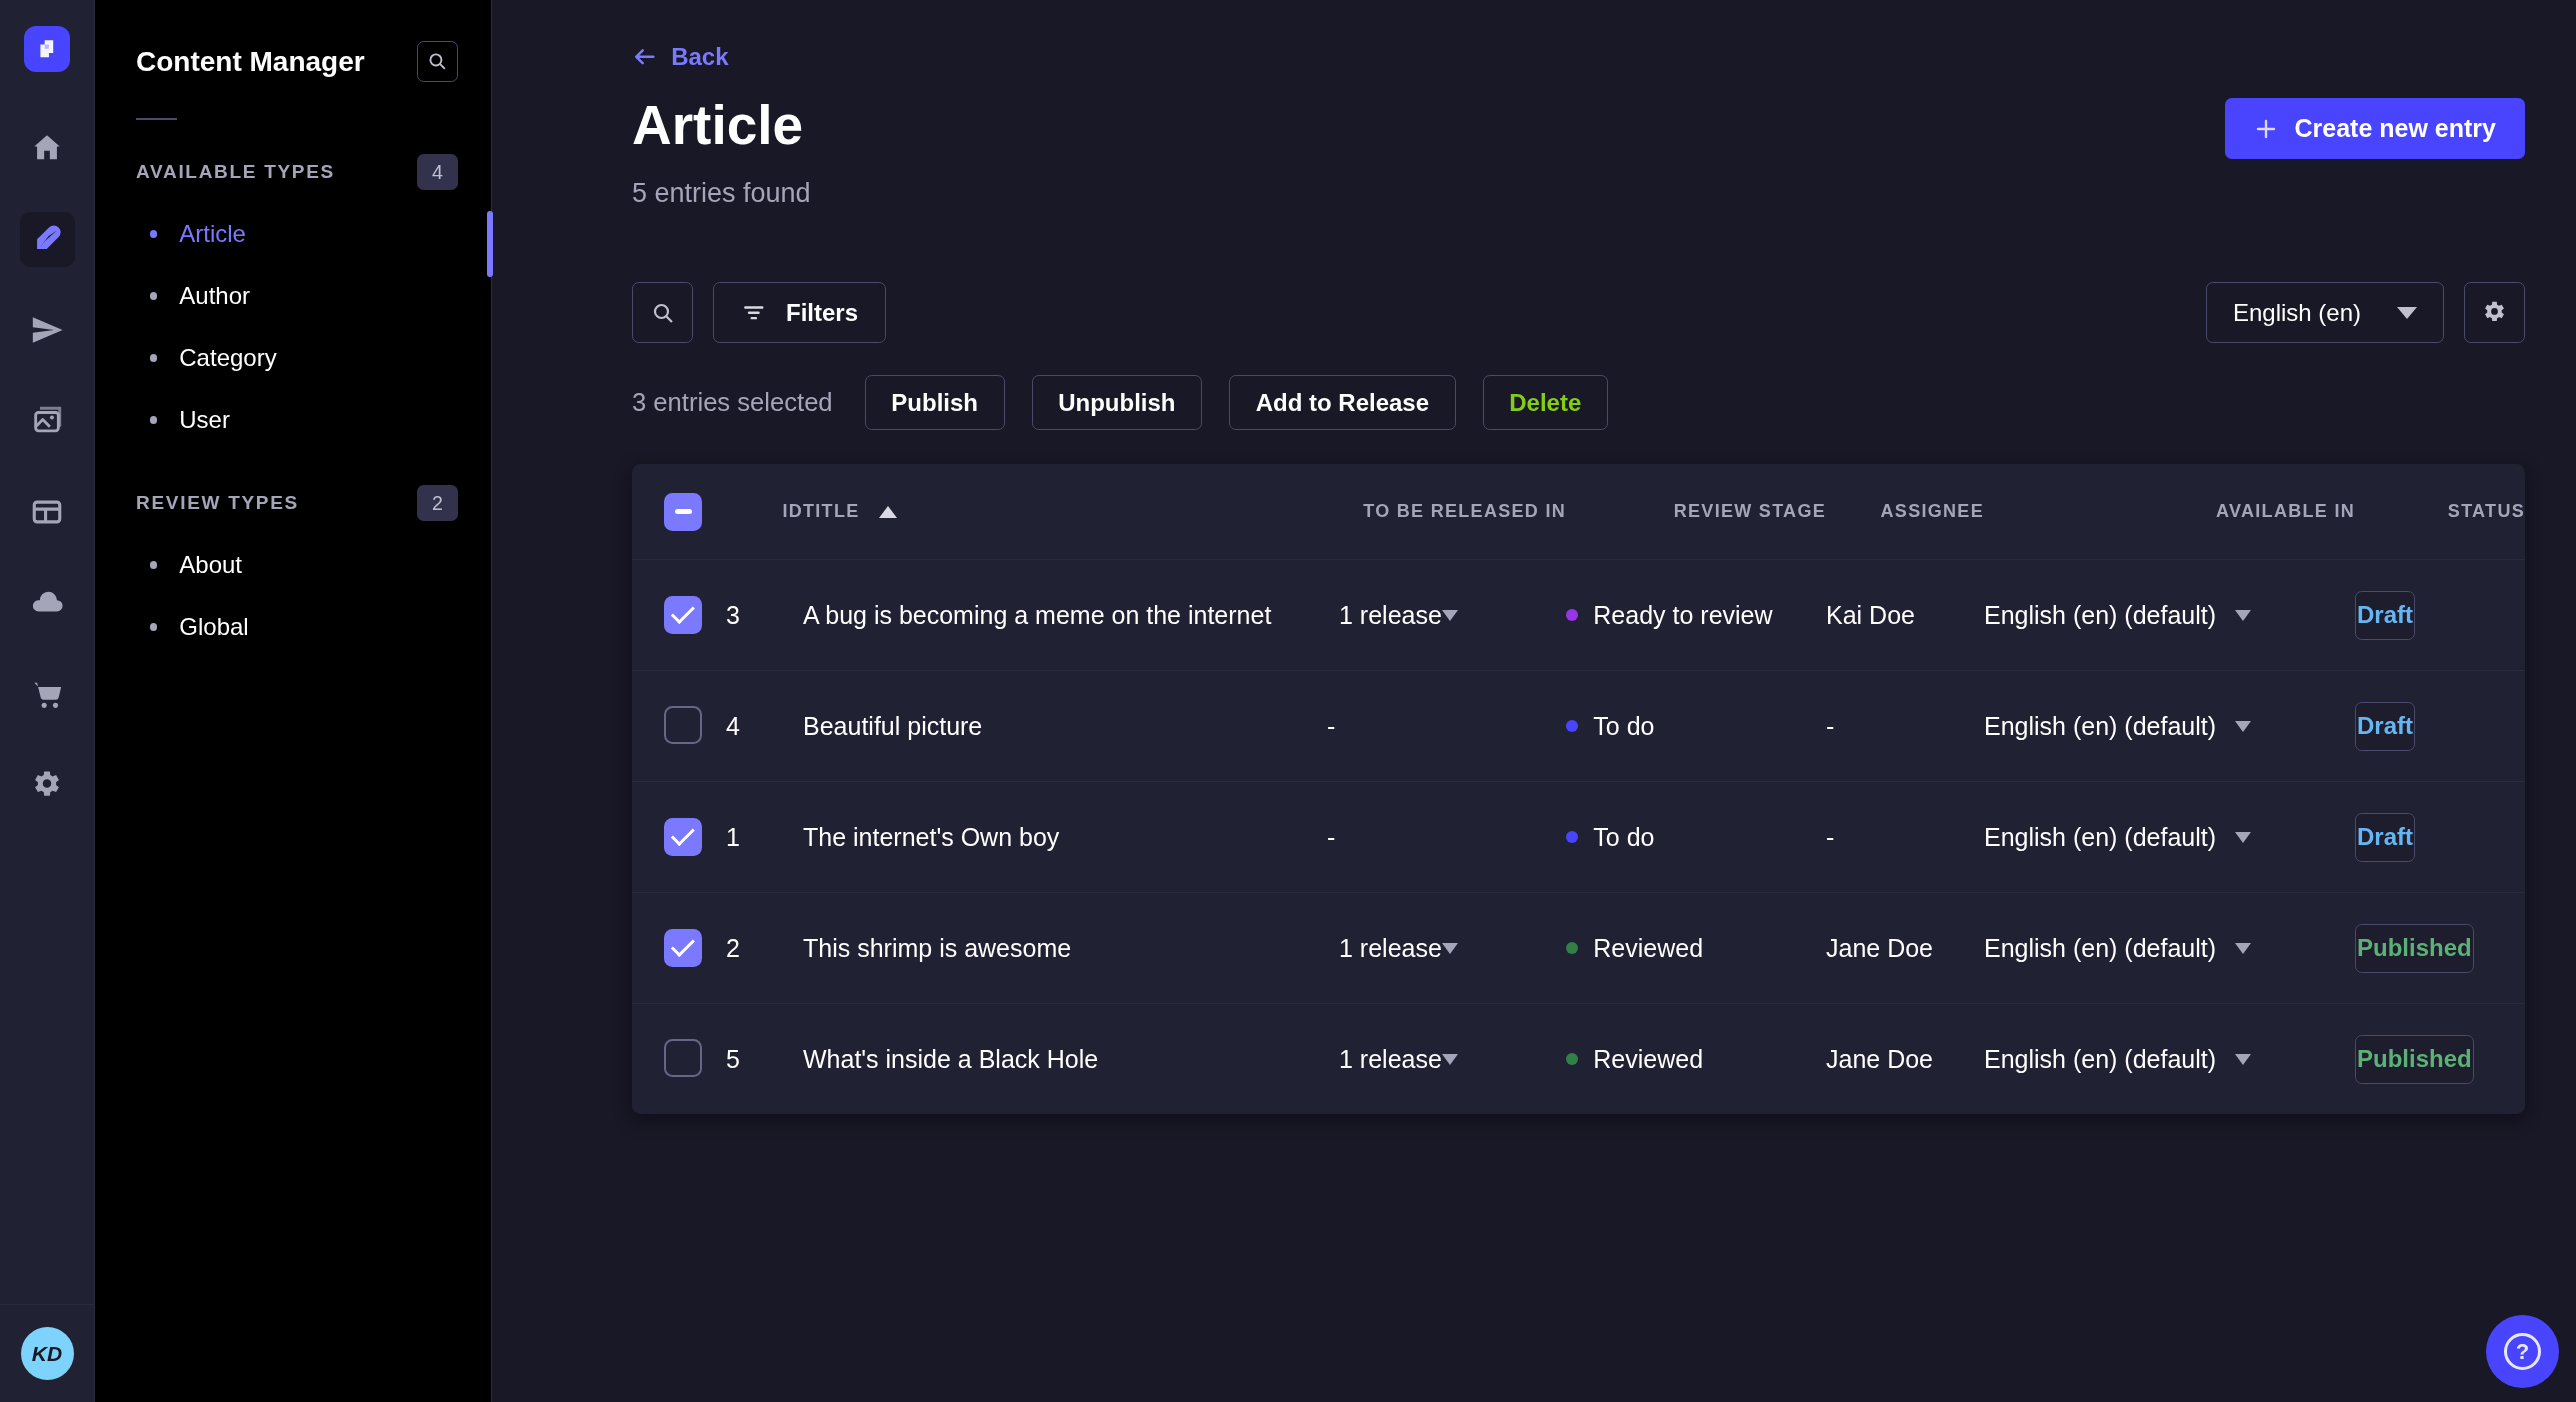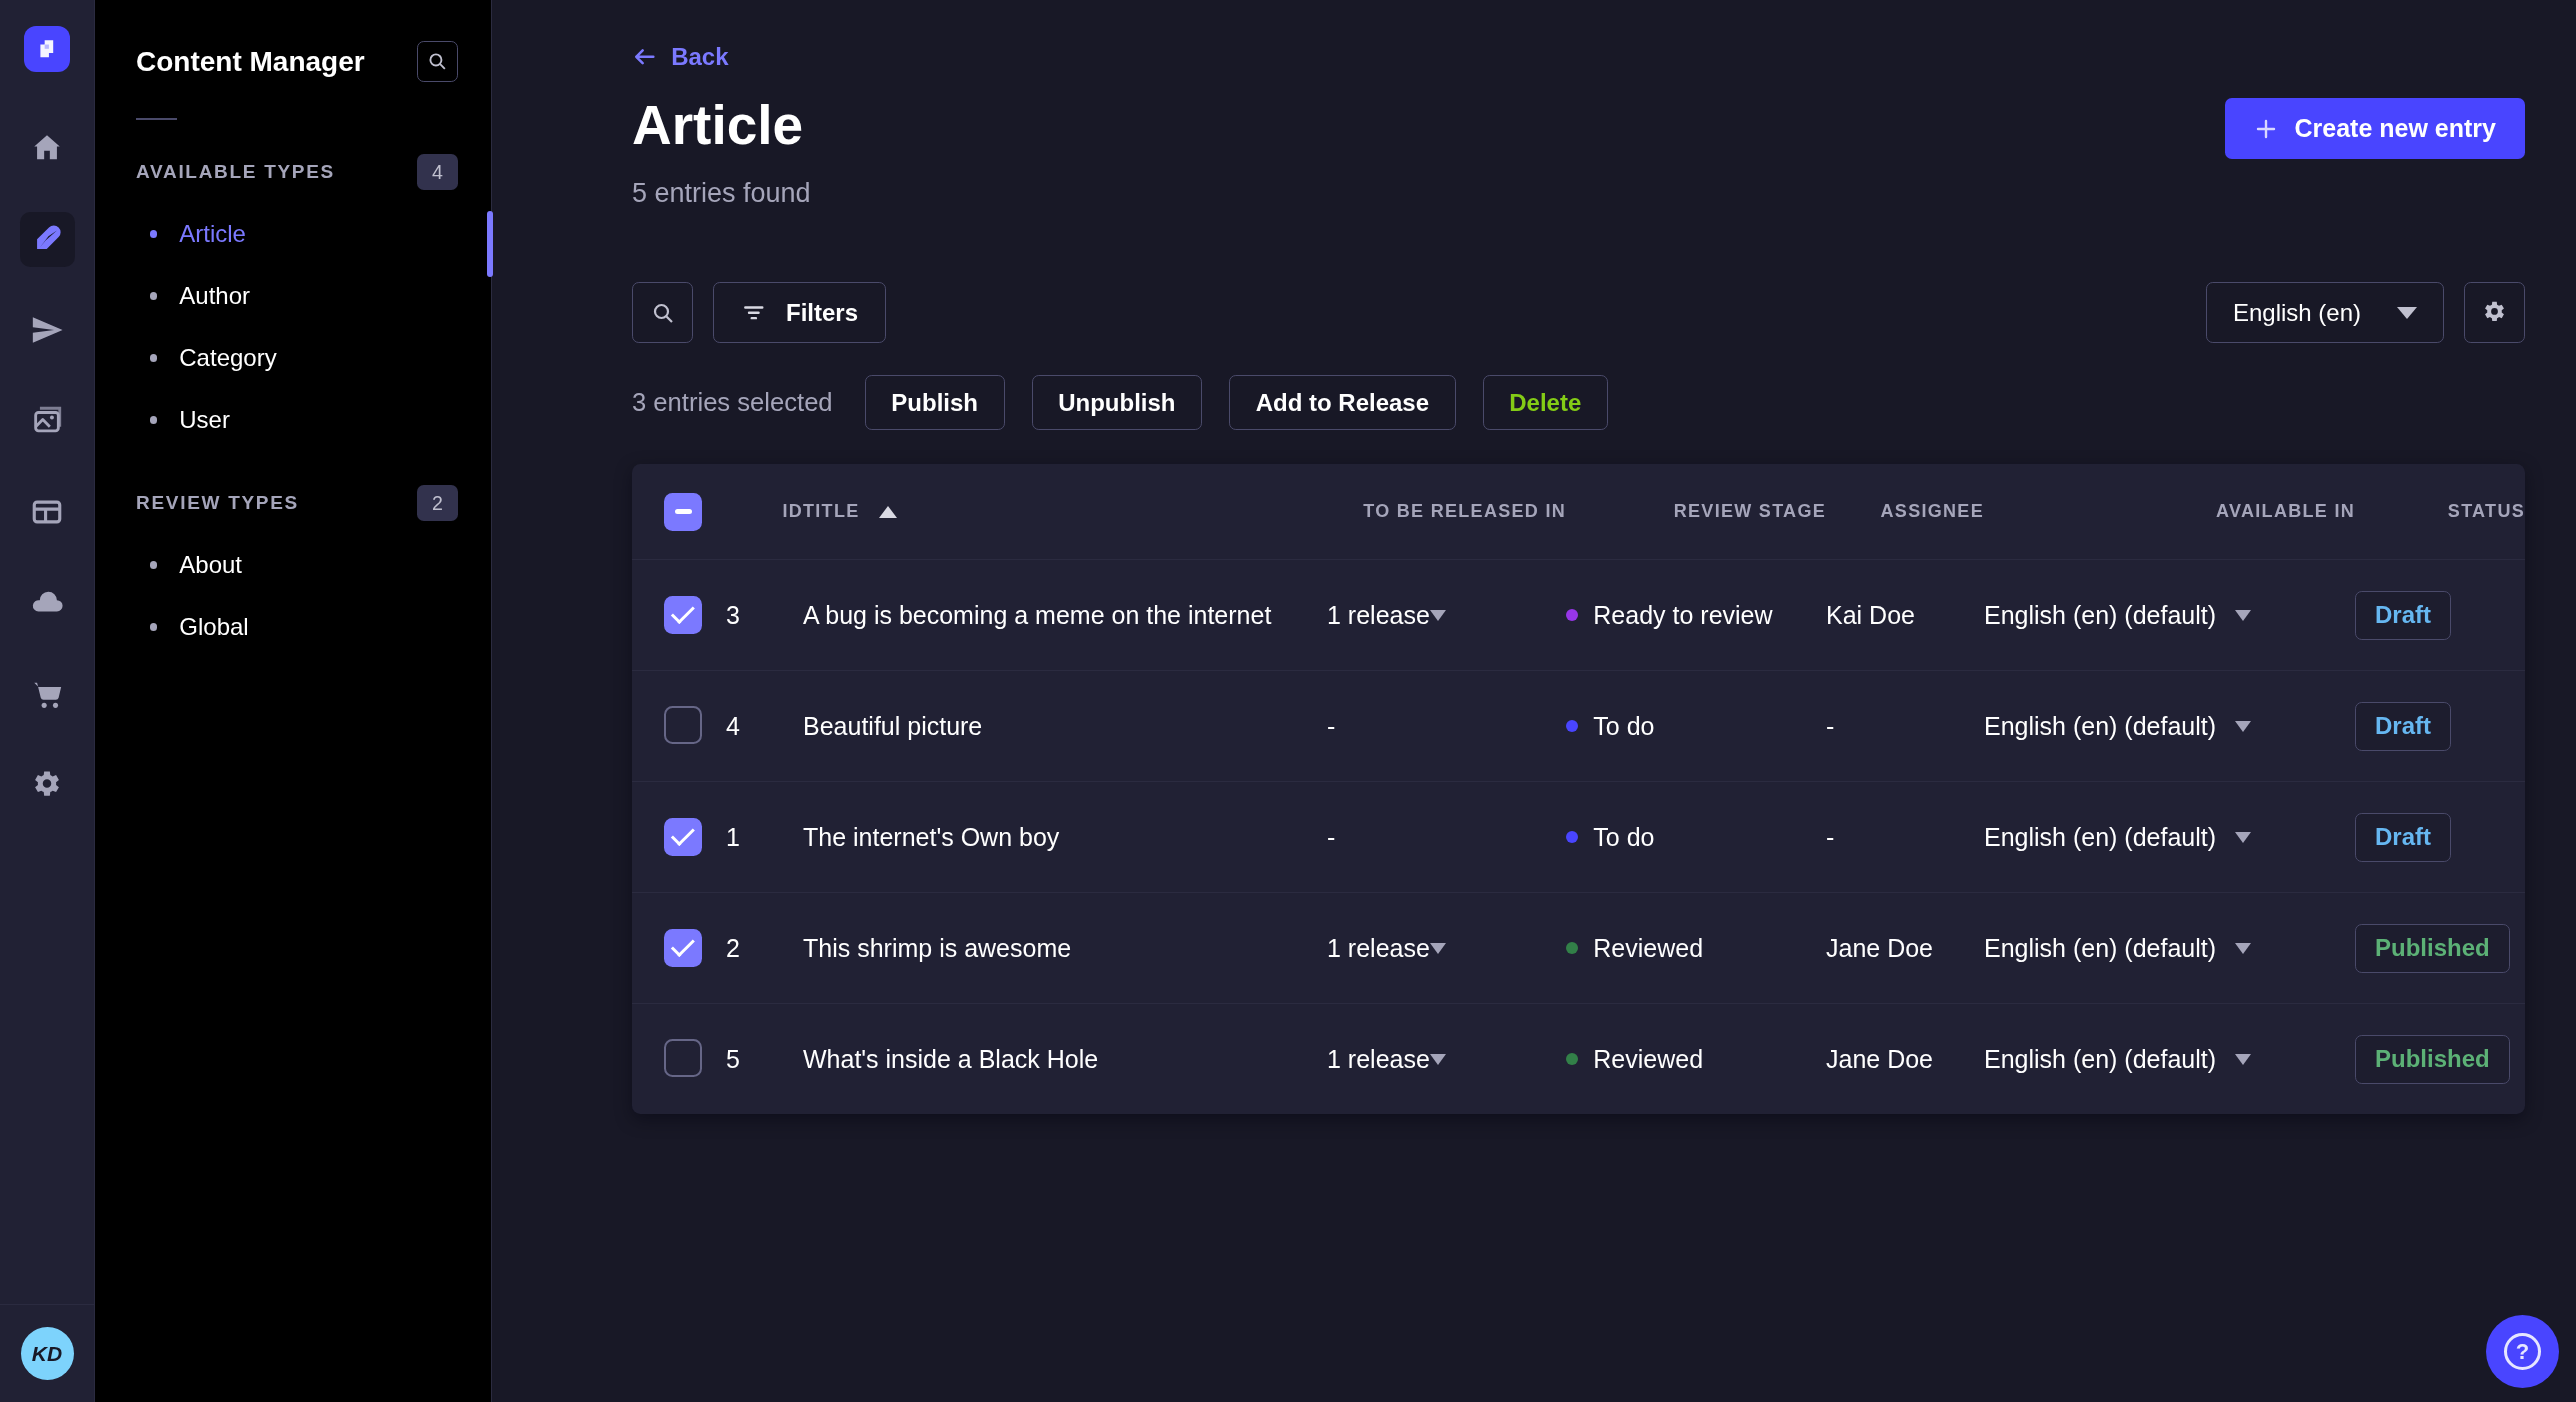--- a/index.html
+++ b/index.html
@@ -129,27 +129,27 @@
     display: inline-flex; align-items: center; justify-content: center;
   }
   .checkbox.unchecked { border: 2.6px solid #666687; background: transparent; }
   .checkbox.checked, .checkbox.indeterminate { background: #7b79ff; }
   .checkbox.checked::after {
     content: ""; width: 19px; height: 9.4px; margin-top: -5.1px;
     border-left: 3.4px solid #fff; border-bottom: 3.4px solid #fff;
     transform: rotate(-45deg);
   }
   .checkbox.indeterminate::after { content: ""; width: 17px; height: 4.3px; border-radius: 2.6px; background: #fff; }
-  .rel-cell { cursor: pointer; }
+  .rel-cell { cursor: pointer; margin-left: 12px; }
   .caret-sm { width: 0; height: 0; border-left: 8.5px solid transparent; border-right: 8.5px solid transparent; border-top: 11px solid #a5a5ba; }
   .stage-cell { gap: 15.3px; }
   .dot { width: 12px; height: 12px; border-radius: 50%; flex-shrink: 0; }
   .avail-cell { gap: 19px; cursor: pointer; }
   .badge {
-    display: inline-flex; align-items: center; height: 49px; padding: 0 19px;
+    display: inline-flex; align-items: center; height: 49px; padding: 0 1px;
     border: 1.7px solid #4a4a6a; border-radius: 6.8px;
     font-size: 24px; font-weight: bold; background: rgba(24,24,38,0.35);
   }
   .badge.draft { color: #66b7f1; }
   .badge.published { color: #5cb176; }
   .fab {
     position: fixed; right: 17px; bottom: 13.6px;
     width: 73px; height: 73px; border-radius: 50%;
     background: #4945ff; border: none; cursor: pointer;
     display: flex; align-items: center; justify-content: center;

